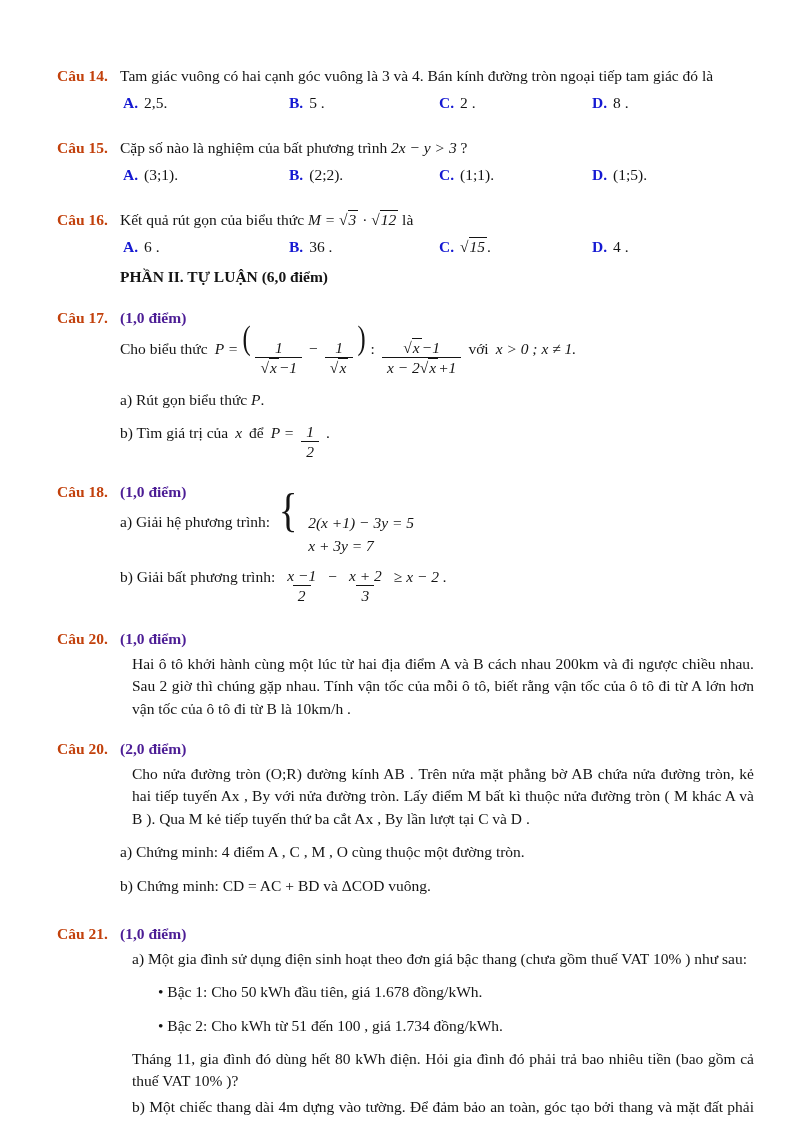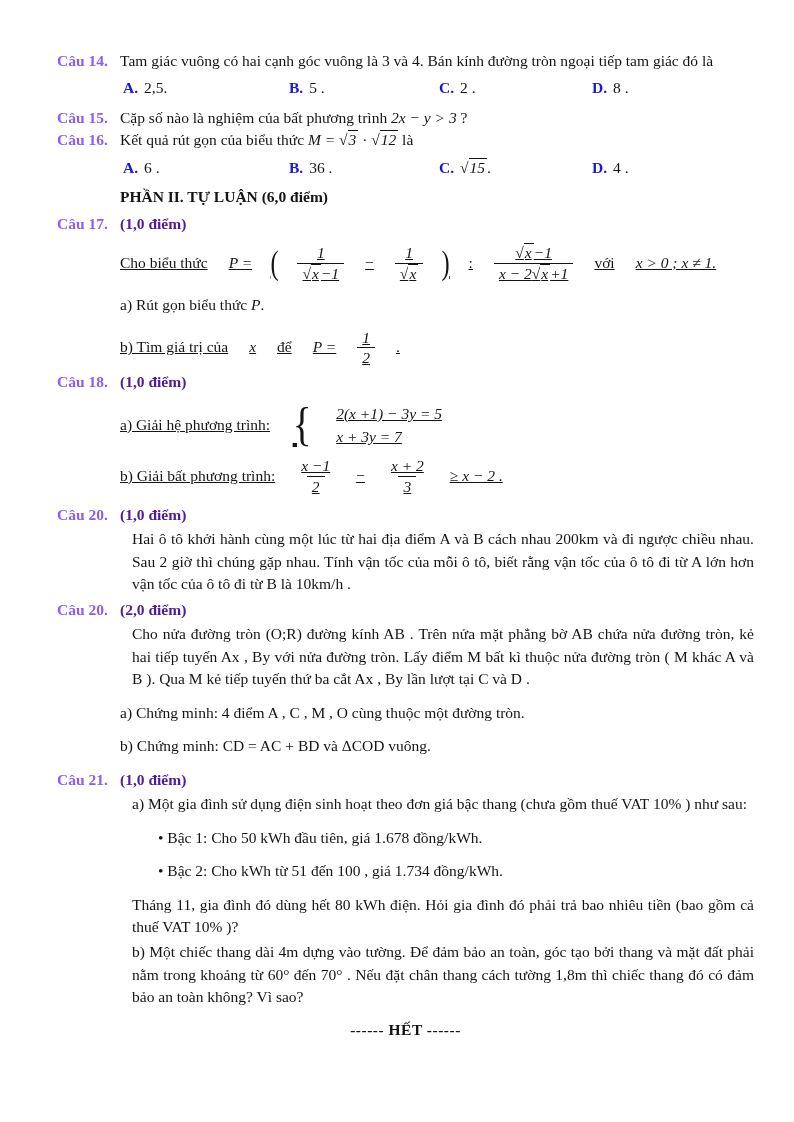--- a/index.html
+++ b/index.html
@@ -4,31 +4,31 @@
 <style>
   html,body{margin:0;padding:0;background:#e8e8e8;}
   .page{
     width:794px;height:1122px;box-sizing:border-box;background:#ffffff;
     margin:0 auto;position:relative;overflow:hidden;
     font-family:"Liberation Serif","DejaVu Serif",serif;
     font-size:15.5px;color:#141414;line-height:1.45;
     padding:50px 40px 0 57px;
   }
   .qrow{display:grid;grid-template-columns:63px 1fr;align-items:baseline;}
-  .qlabel{font-weight:bold;color:#8b5cf6;white-space:nowrap;}
+  .qlabel{font-weight:bold;color:#c2410c;white-space:nowrap;margin-top:15px;}
   .qpoints{font-weight:bold;color:#4c1d95;}
   .qtext{text-align:justify;}
   .content{margin-left:63px;}
   .opts{display:grid;grid-template-columns:166px 150px 153px 1fr;margin:5px 0 7px 66px;align-items:center;}
   .ol{font-weight:bold;color:#1519d2;margin-right:6px;}
   .mi{font-style:italic;}
   .para{text-align:justify;margin:2px 0 3px 12px;}
   .subline{margin:11px 0;}
   .section-title{font-weight:bold;margin:6px 0 4px 63px;}
-  .mathrow{display:flex;align-items:center;flex-wrap:nowrap;gap:21px;margin:8px 0 8px 0;text-decoration:underline;}
+  .mathrow{display:flex;align-items:flex-start;flex-wrap:nowrap;gap:7px;margin:8px 0 8px 0;}
   .frac{display:inline-flex;flex-direction:column;align-items:center;line-height:1.25;font-style:italic;}
   .frac .num{padding:0 5px;}
   .frac .den{border-top:1.3px solid #141414;padding:0 5px;}
   .rad{white-space:nowrap;font-style:normal;}
   .radicand{border-top:1.3px solid #141414;font-style:italic;padding:0 2px 0 1px;}
   .bigp{font-size:34px;font-weight:300;line-height:0;transform:scaleX(.72);display:inline-block;margin:0 -4px;}
   .brace{font-size:46px;font-weight:300;line-height:0;transform:scaleX(.85);display:inline-block;margin-right:2px;}
   .sys{display:inline-flex;flex-direction:column;line-height:1.5;}
   .bullets{margin-left:38px;}
   .footer{text-align:center;font-weight:bold;margin-top:10px;letter-spacing:.5px;}
@@ -54,20 +54,26 @@
 
   <section>
     <div class="qrow">
       <span class="qlabel">Câu 15.</span>
       <span class="qtext">
         <span>Cặp số nào là nghiệm của bất phương trình</span>
         <span class="mi">2x − y &gt; 3</span>
         <span>?</span>
       </span>
     </div>
+    <div class="opts">
+      <span class="opt"><span class="ol">A.</span><span class="opt-val">(3;1).</span></span>
+      <span class="opt"><span class="ol">B.</span><span class="opt-val">(2;2).</span></span>
+      <span class="opt"><span class="ol">C.</span><span class="opt-val">(1;1).</span></span>
+      <span class="opt"><span class="ol">D.</span><span class="opt-val">(1;5).</span></span>
+    </div>
   </section>
 
   <section>
     <div class="qrow">
       <span class="qlabel">Câu 16.</span>
       <span class="qtext">
         <span>Kết quả rút gọn của biểu thức</span>
         <span class="mi">M =</span>
         <span class="rad">√<span class="radicand">3</span></span>
         <span>·</span>

